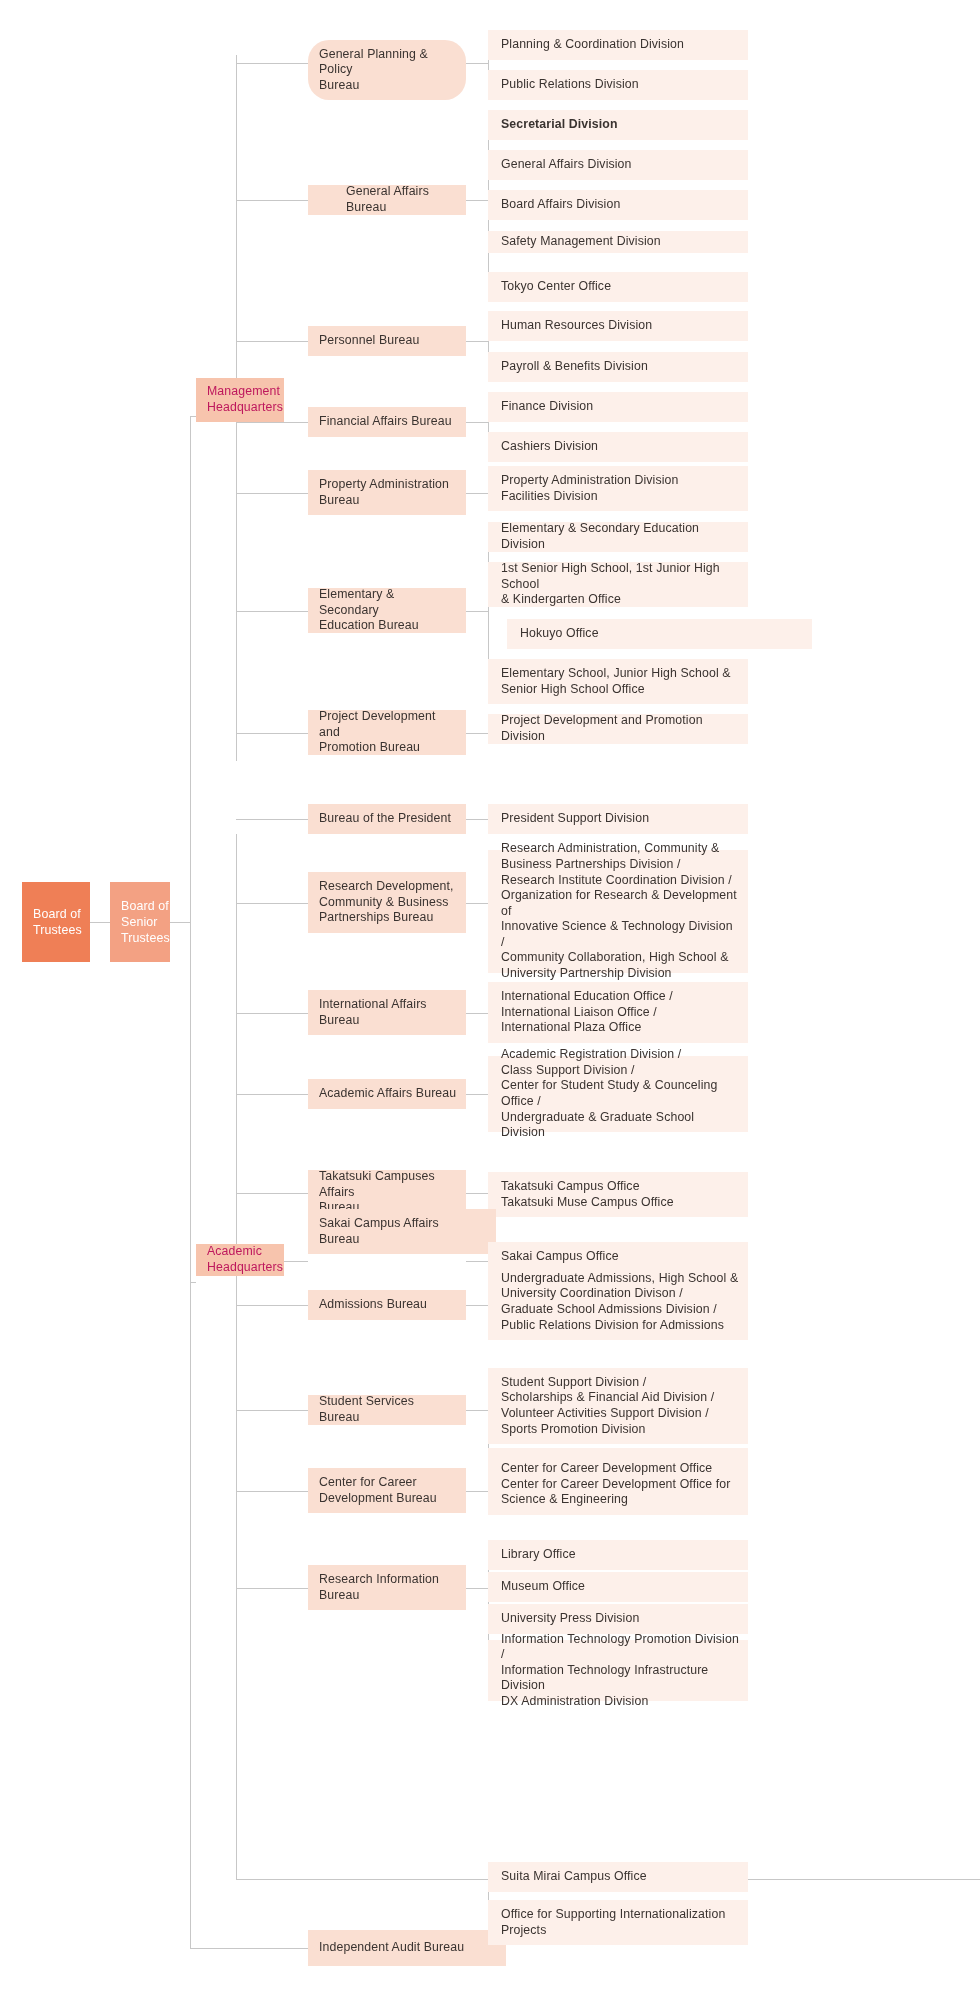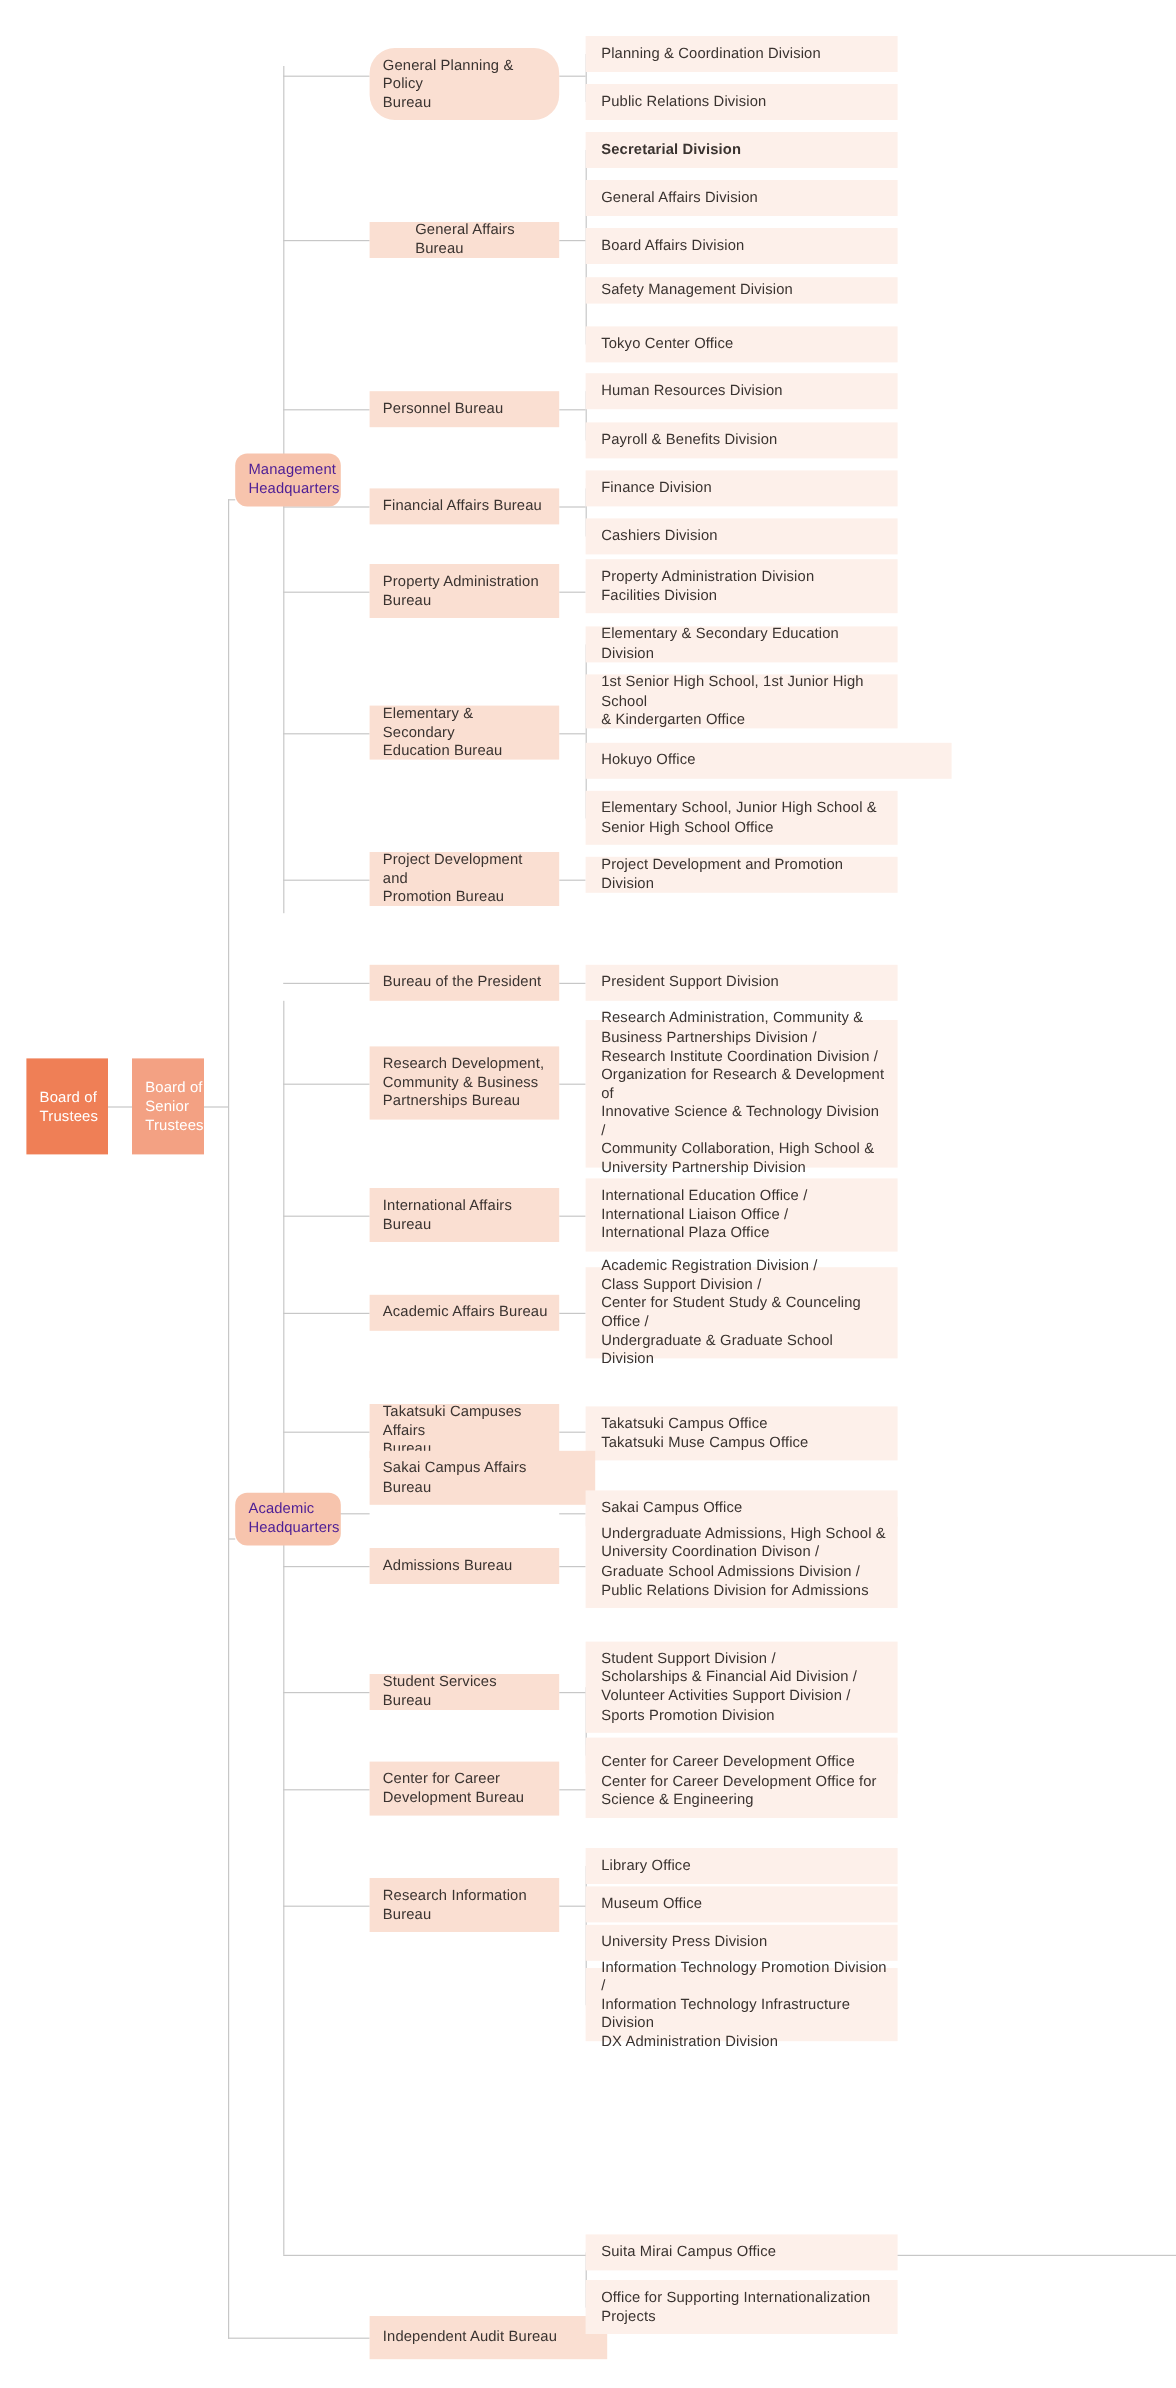--- a/index.html
+++ b/index.html
@@ -39,22 +39,21 @@
     line-height:16px;
   }
   .root2{
     background:#f3a183;
     color:#ffffff;
     font-size:12.4px;
     line-height:16px;
   }
   .hq{
     background:#f7c4ad;
-    color:#4c1d95;
-    border-radius:10px;
+    color:#be185d;
   }
   .bureau{
     background:#fadfd2;
     color:#3a3330;
   }
   .div{
     background:#fdf0ea;
     color:#3a3330;
     padding-left:13px;
   }
@@ -163,21 +162,21 @@
   <div class="node root" style="left:22px;top:882px;width:68px;height:80px;justify-content:flex-start;">Board of
 Trustees</div>
 
   <div class="node root2" style="left:110px;top:882px;width:60px;height:80px;justify-content:flex-start;">Board of
 Senior
 Trustees</div>
 
   <div class="node hq" style="left:196px;top:378px;width:88px;height:44px;">Management
 Headquarters</div>
 
-  <div class="node hq" style="left:196px;top:1244px;width:88px;height:44px;">Academic
+  <div class="node hq" style="left:196px;top:1244px;width:88px;height:32px;">Academic
 Headquarters</div>
 
   <div class="node bureau" style="left:308px;top:1930px;width:198px;height:36px;">Independent Audit Bureau</div>
 
   <div id="nodes">
       <div class="node bureau" style="left: 308px; top: 40px; width: 158px; height: 60px; border-radius: 21px;">General Planning &amp; Policy
 Bureau</div>
       <div class="node div" style="left: 488px; top: 30px; width: 260px; height: 30px;">Planning &amp; Coordination Division</div>
       <div class="node div" style="left: 488px; top: 70px; width: 260px; height: 30px;">Public Relations Division</div>
       <div class="node bureau" style="left: 308px; top: 185px; width: 158px; height: 30px; padding-left: 38px;">General Affairs Bureau</div>
@@ -194,21 +193,21 @@
       <div class="node div" style="left: 488px; top: 432px; width: 260px; height: 30px;">Cashiers Division</div>
       <div class="node bureau" style="left: 308px; top: 470px; width: 158px; height: 45px;">Property Administration
 Bureau</div>
       <div class="node div" style="left: 488px; top: 466px; width: 260px; height: 45px;">Property Administration Division
 Facilities Division</div>
       <div class="node bureau" style="left: 308px; top: 588px; width: 158px; height: 45px;">Elementary &amp; Secondary
 Education Bureau</div>
       <div class="node div" style="left: 488px; top: 522px; width: 260px; height: 30px;">Elementary &amp; Secondary Education Division</div>
       <div class="node div" style="left: 488px; top: 562px; width: 260px; height: 45px;">1st Senior High School, 1st Junior High School
 &amp; Kindergarten Office</div>
-      <div class="node div" style="left: 488px; top: 619px; width: 305px; height: 30px;">Hokuyo Office</div>
+      <div class="node div" style="left: 507px; top: 619px; width: 305px; height: 30px;">Hokuyo Office</div>
       <div class="node div" style="left: 488px; top: 659px; width: 260px; height: 45px;">Elementary School, Junior High School &amp;
 Senior High School Office</div>
       <div class="node bureau" style="left: 308px; top: 710px; width: 158px; height: 45px;">Project Development and
 Promotion Bureau</div>
       <div class="node div" style="left: 488px; top: 714px; width: 260px; height: 30px;">Project Development and Promotion Division</div>
       <div class="node bureau" style="left: 308px; top: 804px; width: 158px; height: 30px;">Bureau of the President</div>
       <div class="node div" style="left: 488px; top: 804px; width: 260px; height: 30px;">President Support Division</div>
       <div class="node bureau" style="left: 308px; top: 872px; width: 158px; height: 61px;">Research Development,
 Community &amp; Business
 Partnerships Bureau</div>

